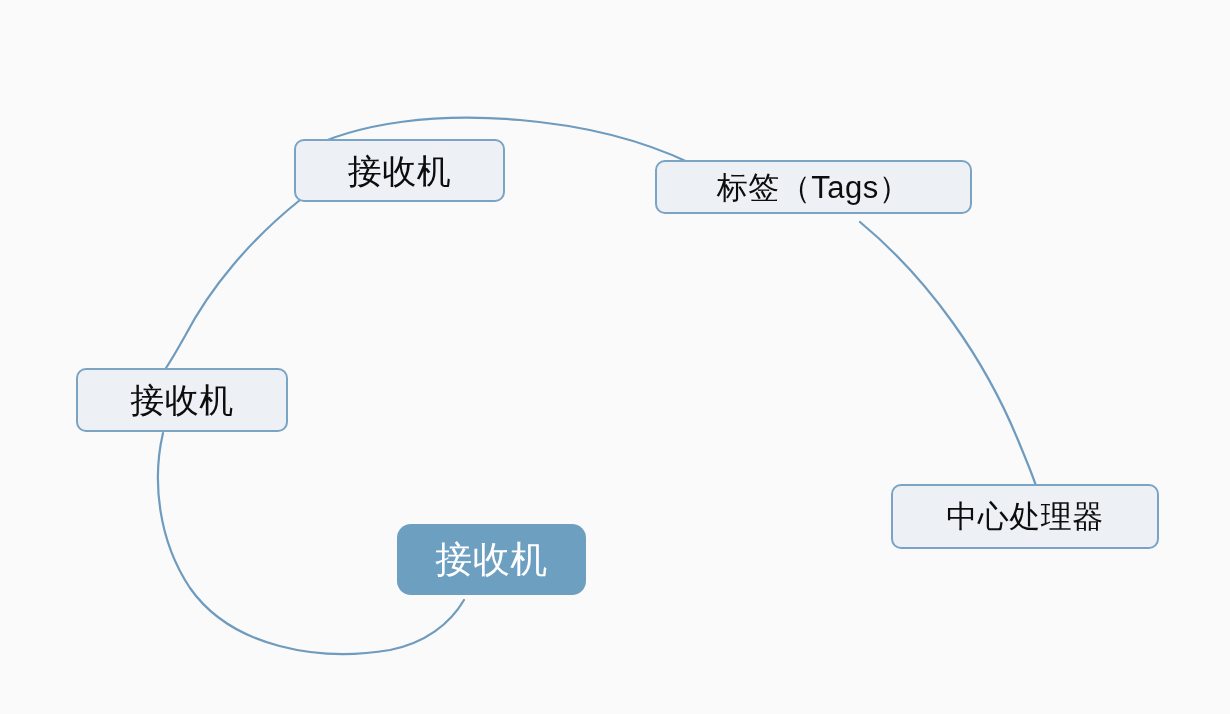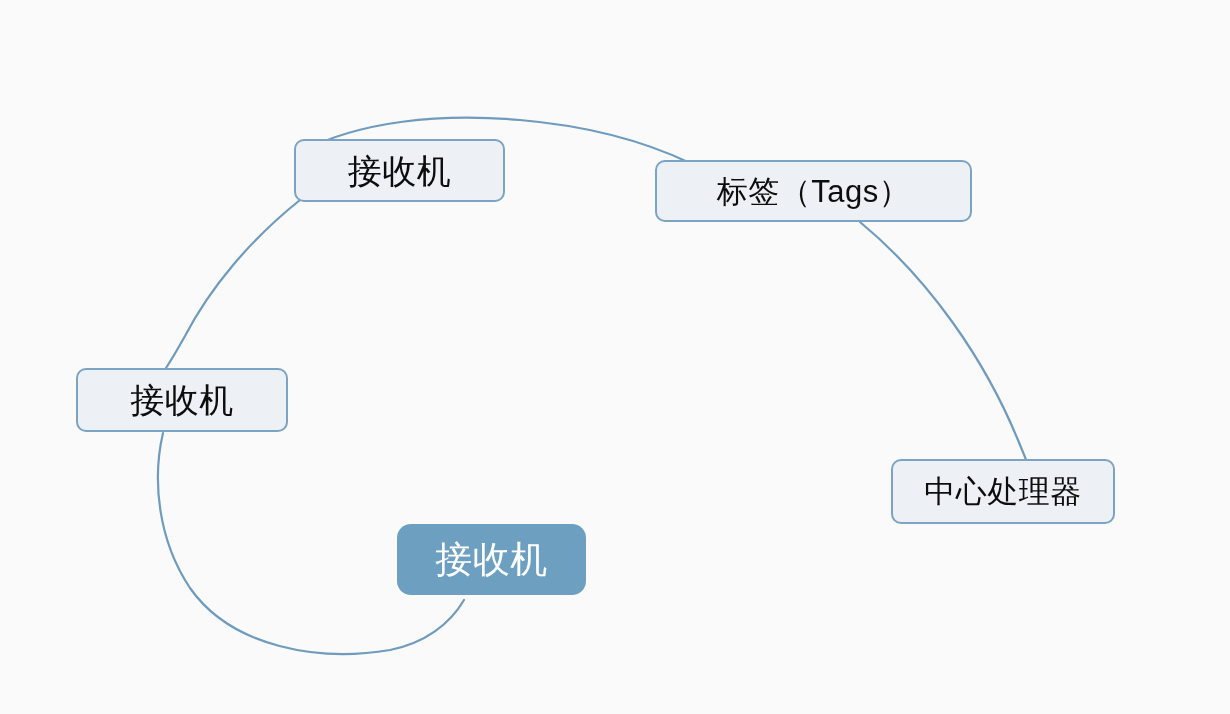--- a/index.html
+++ b/index.html
@@ -50,24 +50,24 @@
     box-shadow: 0 0 0 0 rgba(0,0,0,0);
   }
   .node.selected {
     background: #6d9fc0;
     border: none;
     border-radius: 14px;
     color: #ffffff;
   }
   
   #node-receiver-top      { left: 294px; top: 139px; width: 211px; height: 63px;  font-size: 34px; }
-  #node-tags              { left: 655px; top: 160px; width: 317px; height: 62px;  font-size: 31px; }
+  #node-tags              { left: 655px; top: 160px; width: 317px; height: 54px;  font-size: 31px; }
   #node-receiver-left     { left: 76px;  top: 368px; width: 212px; height: 64px;  font-size: 34px; }
   #node-receiver-selected { left: 397px; top: 524px; width: 189px; height: 71px;  font-size: 37px; }
-  #node-processor         { left: 891px; top: 459px; width: 224px; height: 65px;  font-size: 31px; }
+  #node-processor         { left: 891px; top: 484px; width: 268px; height: 65px;  font-size: 31px; }
 </style>
 </head>
 <body>
 
 <div id="canvas">
 
   <svg id="arc-layer" viewBox="0 0 1230 714" width="1230" height="714" xmlns="http://www.w3.org/2000/svg">
     <g fill="none" stroke="#6e9bbe" stroke-width="2.2" stroke-linecap="round">
 
       <path d="M 300 152 C 360 121, 440 113, 520 120 C 590 126, 648 143, 690 163"></path>

